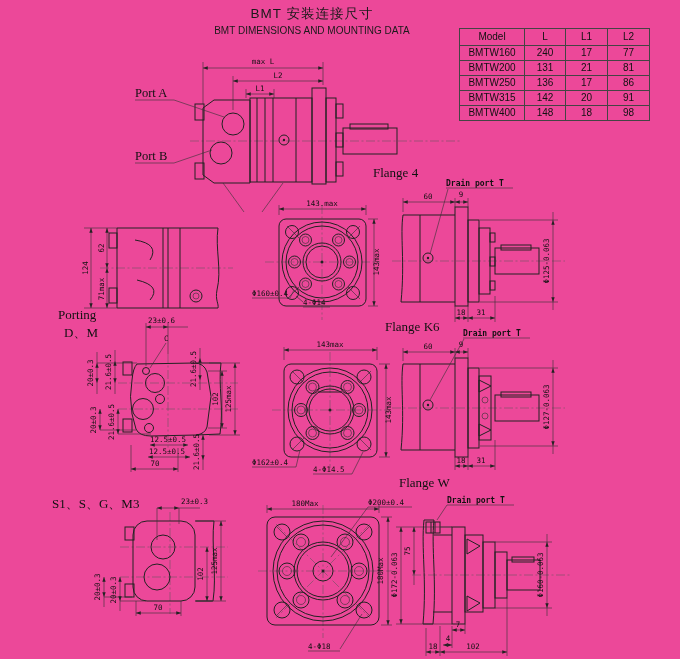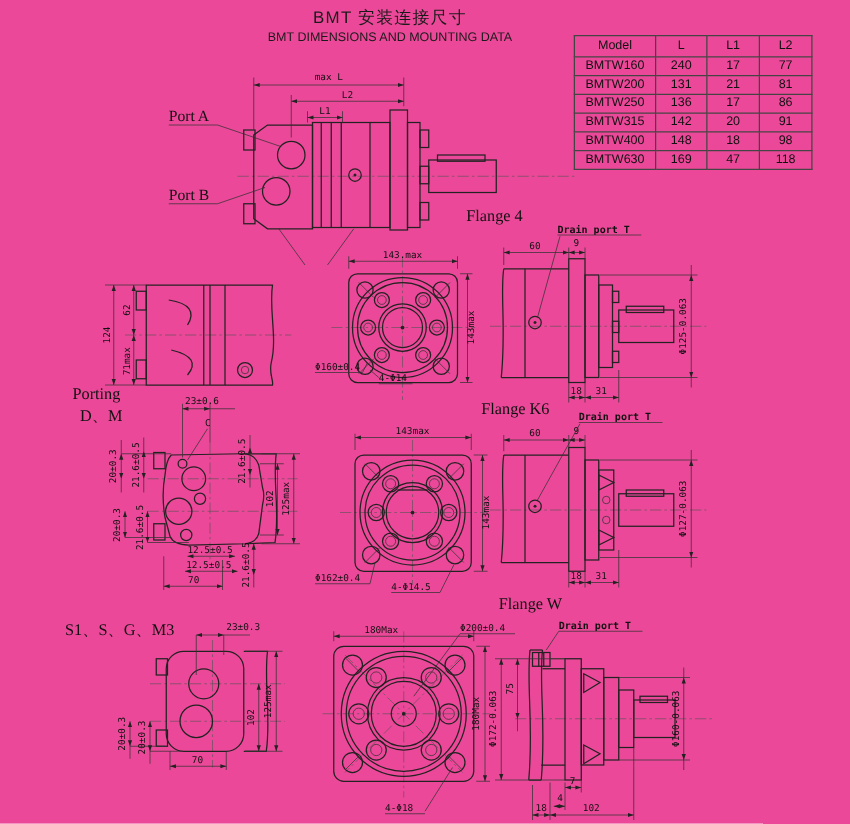--- a/index.html
+++ b/index.html
@@ -69,26 +69,20 @@
           <td>BMTW315</td>
           <td>142</td>
           <td>20</td>
           <td>91</td>
         </tr>
         <tr>
           <td>BMTW400</td>
           <td>148</td>
           <td>18</td>
           <td>98</td>
-        </tr>
-        <tr>
-          <td>BMTW630</td>
-          <td>169</td>
-          <td>47</td>
-          <td>118</td>
         </tr>
       </tbody>
   </table>
 
   <svg class="draw" width="680" height="659" viewBox="0 0 680 659">
     <defs>
       <marker id="a1" viewBox="0 0 10 8" refX="9" refY="4" markerWidth="9" markerHeight="7" orient="auto-start-reverse">
         <path d="M0,0.8 L9,4 L0,7.2 Z" fill="#222"></path>
       </marker>
     </defs>

